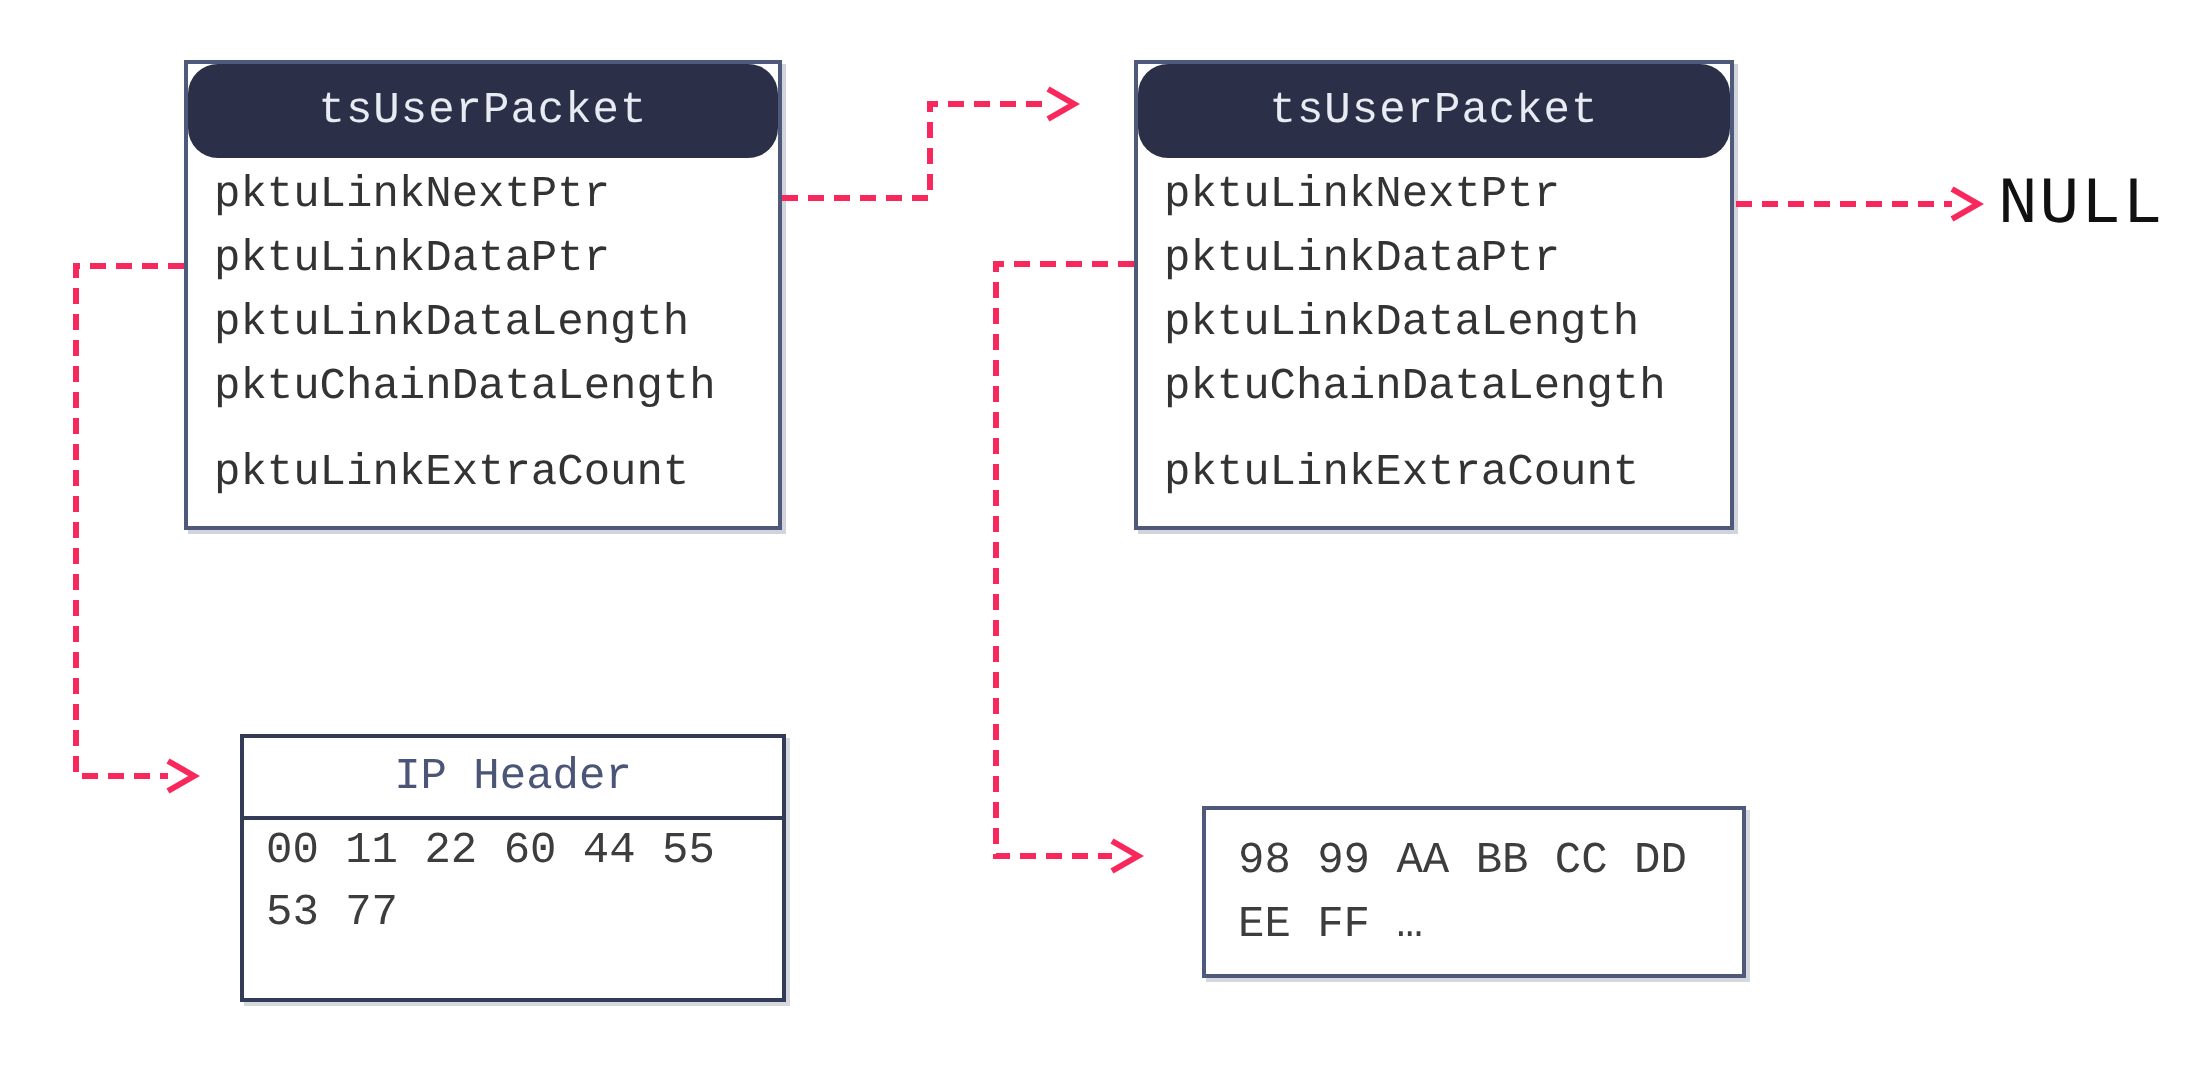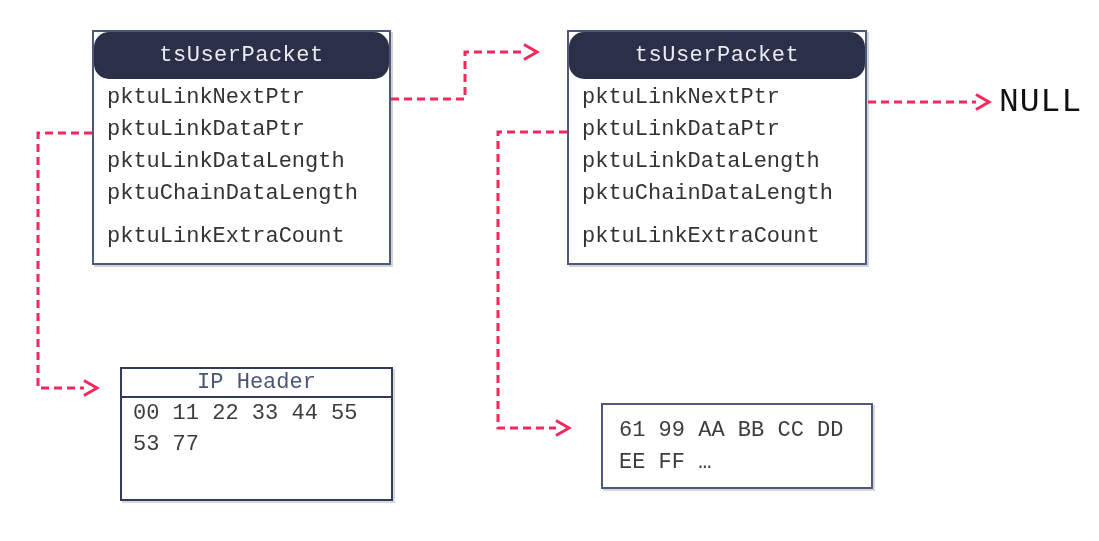--- a/index.html
+++ b/index.html
@@ -48,21 +48,21 @@
   }
   .field-spacer{height:11px;}
   .data-block{
     position:absolute;
     background:#ffffff;
     border:2px solid var(--dark-border);
     box-shadow:2px 2px 0 rgba(90,100,130,.25);
   }
   .ip-box{left:120px;top:367px;width:273px;height:134px;}
   .ip-box .block-header{
-    height:29px;
+    height:41px;
     border-bottom:2px solid var(--dark-border);
     display:flex;align-items:center;justify-content:center;
     color:var(--accent-title);
     font-size:22px;
   }
   .block-body{
     padding:0 0 0 11px;
     font-size:22px;
     line-height:31px;
     color:#3d3d3d;
@@ -120,28 +120,28 @@
       <div class="field-spacer"></div>
       <div>pktuLinkExtraCount</div>
     </div>
   </div>
 
   <div class="data-block ip-box">
     <div class="block-header">
       <span>IP Header</span>
     </div>
     <div class="block-body">
-      <div>00 11 22 33 44 55</div>
+      <div>00 11 22 60 44 55</div>
       <div>53 77</div>
     </div>
   </div>
 
   <div class="data-block payload-box">
     <div class="block-body">
-      <div>61 99 AA BB CC DD</div>
+      <div>98 99 AA BB CC DD</div>
       <div>EE FF …</div>
     </div>
   </div>
 
   <div class="null-label">NULL</div>
 
   <svg class="arrows" viewBox="0 0 1099 541">
     <g>
       <path d="M391 99 H465 V52 H524"></path>
       <polyline points="524,44.5 537,52 524,59.5"></polyline>

